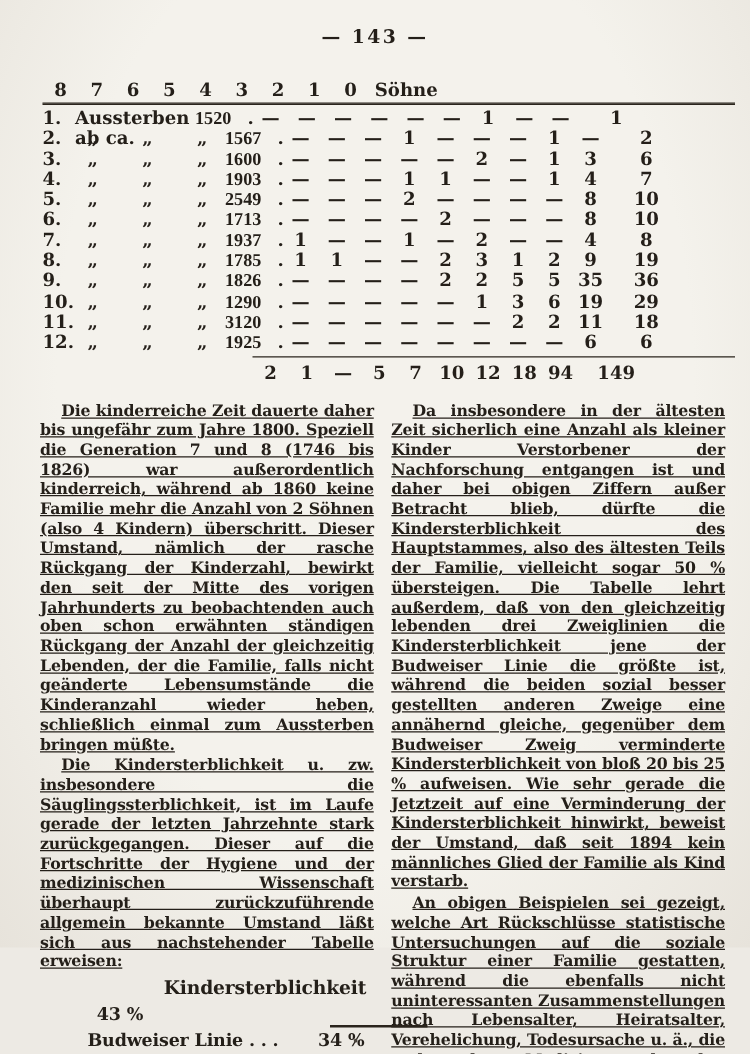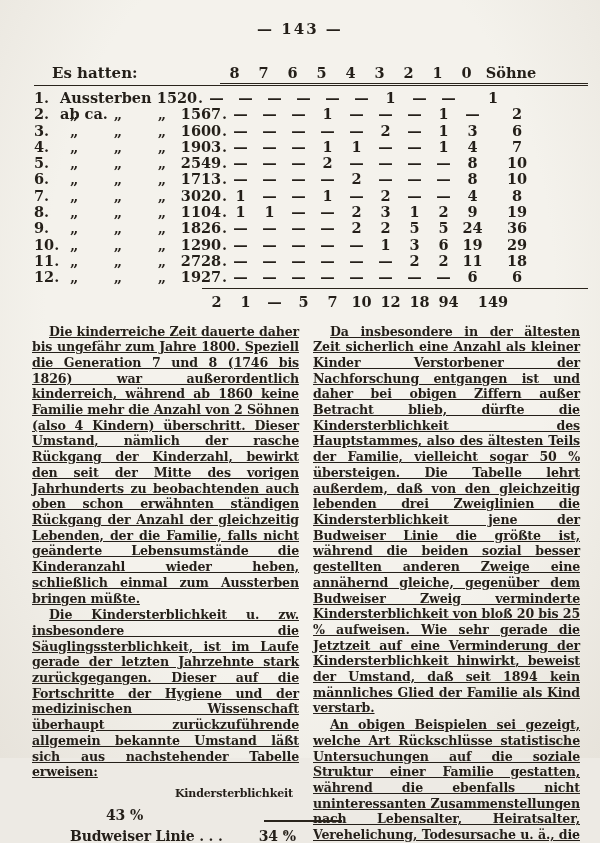--- a/index.html
+++ b/index.html
@@ -19,50 +19,49 @@
   .t-label{flex:0 0 168px;font-size:15px;padding-left:18px;}
   .t-cells{flex:1;display:flex;align-items:baseline;}
   .t-head .t-cells{border-bottom:1.6px solid #2a241c;padding-bottom:2px;margin-bottom:-5px;}
   .c{width:29px;text-align:center;white-space:nowrap;}
   .c:last-child{width:60px;padding-right:2px;}
   .t-row{display:flex;align-items:baseline;line-height:16.3px;height:16.3px;}
   .t-body{padding-top:4px;}
   .r-num{width:26px;}
   .r-gen{width:96px;}
   .r-gen.ditto{display:flex;justify-content:space-between;padding:0 14px 0 10px;}
-  .r-year{width:42px;text-align:center;}
+  .r-year{width:42px;text-align:left;font-family:Liberation Serif, serif;}
   .r-dot{width:4px;margin-right:0px;}
   .t-totals{display:flex;margin-top:2px;}
   .t-totals .t-spacer{flex:0 0 168px;}
   .t-totals .t-cells{border-top:1.6px solid #2a241c;padding-top:4px;}
   
   .columns{display:flex;margin:14px 16px 0 32px;gap:14px;}
   .col{width:267px;font-size:12.6px;line-height:15.7px;text-align:justify;letter-spacing:-0.15px;}
   .col p{margin:0;text-indent:17px;text-decoration:underline;}
   .col p + p{margin-top:1px;}
   
-  .mini-head{text-align:right;font-size:11px;margin:6px 6px 3px 0;}
+  .mini-head{text-align:right;font-size:15px;margin:6px 6px 3px 0;}
   .mini-table{margin:2px 0 0 38px;font-size:14px;}
   .mini-row{display:flex;align-items:baseline;line-height:21px;}
   .m-name{flex:1;white-space:nowrap;}
-  .m-val{width:52px;text-align:left;margin-left:36px;}
+  .m-val{width:52px;text-align:center;}
   
   .footer-rule{position:absolute;left:264px;top:820px;width:78px;height:2px;background:#2a241c;}
   .footer-dot{position:absolute;left:283px;top:831px;width:3px;height:3px;border-radius:50%;background:#4a443c;}
 </style>
 </head>
 <body>
 
 <div class="page">
 
   <div class="page-num">— 143 —</div>
 
   <div class="gen-table">
     <div class="t-head">
-      <span class="t-label">Es hatten:</span>
       <span class="t-cells" id="head-cells">
           <span class="c">8</span>
           <span class="c">7</span>
           <span class="c">6</span>
           <span class="c">5</span>
           <span class="c">4</span>
           <span class="c">3</span>
           <span class="c">2</span>
           <span class="c">1</span>
           <span class="c">0</span>
@@ -198,21 +197,21 @@
             <span class="c">10</span>
           </span>
         </div>
         <div class="t-row">
           <span class="r-num">7.</span>
           <span class="r-gen ditto">
             <span class="">„</span>
             <span class="">„</span>
             <span class="">„</span>
           </span>
-          <span class="r-year">3020</span>
+          <span class="r-year">1937</span>
           <span class="r-dot"> .</span>
           <span class="t-cells">
             <span class="c">1</span>
             <span class="c">—</span>
             <span class="c">—</span>
             <span class="c">1</span>
             <span class="c">—</span>
             <span class="c">2</span>
             <span class="c">—</span>
             <span class="c">—</span>
@@ -220,21 +219,21 @@
             <span class="c">8</span>
           </span>
         </div>
         <div class="t-row">
           <span class="r-num">8.</span>
           <span class="r-gen ditto">
             <span class="">„</span>
             <span class="">„</span>
             <span class="">„</span>
           </span>
-          <span class="r-year">1104</span>
+          <span class="r-year">1785</span>
           <span class="r-dot"> .</span>
           <span class="t-cells">
             <span class="c">1</span>
             <span class="c">1</span>
             <span class="c">—</span>
             <span class="c">—</span>
             <span class="c">2</span>
             <span class="c">3</span>
             <span class="c">1</span>
             <span class="c">2</span>
@@ -253,21 +252,21 @@
           <span class="r-dot"> .</span>
           <span class="t-cells">
             <span class="c">—</span>
             <span class="c">—</span>
             <span class="c">—</span>
             <span class="c">—</span>
             <span class="c">2</span>
             <span class="c">2</span>
             <span class="c">5</span>
             <span class="c">5</span>
-            <span class="c">24</span>
+            <span class="c">35</span>
             <span class="c">36</span>
           </span>
         </div>
         <div class="t-row">
           <span class="r-num">10.</span>
           <span class="r-gen ditto">
             <span class="">„</span>
             <span class="">„</span>
             <span class="">„</span>
           </span>
@@ -286,21 +285,21 @@
             <span class="c">29</span>
           </span>
         </div>
         <div class="t-row">
           <span class="r-num">11.</span>
           <span class="r-gen ditto">
             <span class="">„</span>
             <span class="">„</span>
             <span class="">„</span>
           </span>
-          <span class="r-year">2728</span>
+          <span class="r-year">3120</span>
           <span class="r-dot"> .</span>
           <span class="t-cells">
             <span class="c">—</span>
             <span class="c">—</span>
             <span class="c">—</span>
             <span class="c">—</span>
             <span class="c">—</span>
             <span class="c">—</span>
             <span class="c">2</span>
             <span class="c">2</span>
@@ -308,21 +307,21 @@
             <span class="c">18</span>
           </span>
         </div>
         <div class="t-row">
           <span class="r-num">12.</span>
           <span class="r-gen ditto">
             <span class="">„</span>
             <span class="">„</span>
             <span class="">„</span>
           </span>
-          <span class="r-year">1927</span>
+          <span class="r-year">1925</span>
           <span class="r-dot"> .</span>
           <span class="t-cells">
             <span class="c">—</span>
             <span class="c">—</span>
             <span class="c">—</span>
             <span class="c">—</span>
             <span class="c">—</span>
             <span class="c">—</span>
             <span class="c">—</span>
             <span class="c">—</span>

